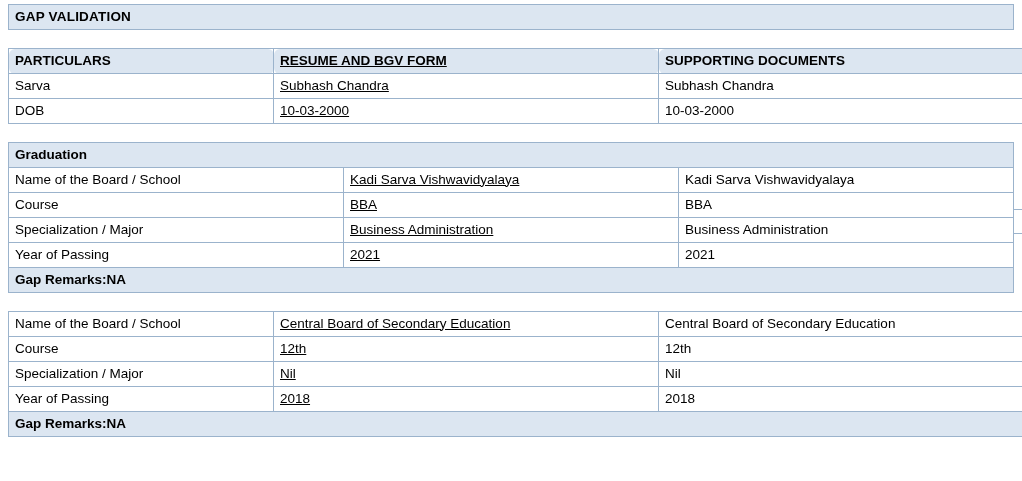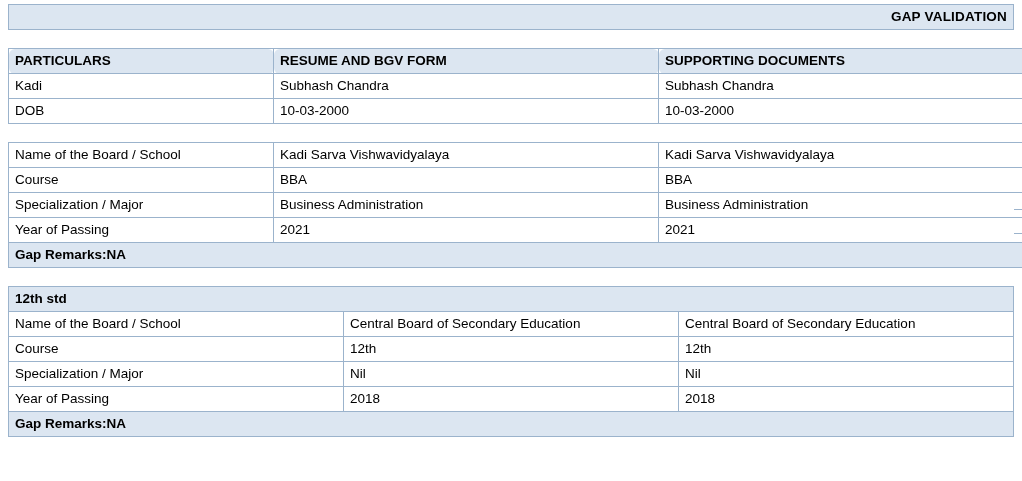--- a/index.html
+++ b/index.html
@@ -34,21 +34,21 @@
     line-height: 1.25;
     height: 18px;
     overflow: hidden;
     white-space: nowrap;
   }
   .title-table {
     margin-top: 4px;
   }
   .title-cell {
     background: #dce6f1;
-    text-align: right;
+    text-align: left;
     font-weight: bold;
     letter-spacing: 0.2px;
     height: 22px;
   }
   .spacer {
     height: 18px;
   }
   .hdr td {
     background: #dce6f1;
     font-weight: bold;
@@ -57,21 +57,21 @@
   .section-head td {
     background: #dce6f1;
     font-weight: bold;
   }
   .remarks td {
     background: #dce6f1;
     font-weight: bold;
     margin-left: 36px;
   }
   .col-a { width: 252px; }
-  .col-b { width: 372px; }
+  .col-b { width: 372px; text-decoration: underline; }
   .col-c { width: 380px; }
   .right-nub {
     position: absolute;
     right: 0;
     width: 8px;
     height: 1px;
     background: #9bb3cc;
   }
 </style>
 </head>
@@ -90,36 +90,39 @@
   <div class="spacer"></div>
 
   <table class="grid">
     <tbody>
         <tr class="hdr">
       <td class="col-a">PARTICULARS</td>
       <td class="col-b">RESUME AND BGV FORM</td>
       <td class="col-c">SUPPORTING DOCUMENTS</td>
     </tr>
     <tr>
-      <td class="col-a">Kadi</td>
+      <td class="col-a">Sarva</td>
       <td class="col-b">Subhash Chandra</td>
       <td class="col-c">Subhash Chandra</td>
     </tr>
     <tr>
       <td class="col-a">DOB</td>
       <td class="col-b">10-03-2000</td>
       <td class="col-c">10-03-2000</td>
     </tr>
   </tbody>
     </table>
 
   <div class="spacer"></div>
 
   <table class="grid">
     <tbody>
+        <tr class="section-head">
+      <td colspan="3">Graduation</td>
+    </tr>
     <tr>
       <td class="col-a">Name of the Board / School</td>
       <td class="col-b">Kadi Sarva Vishwavidyalaya</td>
       <td class="col-c">Kadi Sarva Vishwavidyalaya</td>
     </tr>
     <tr>
       <td class="col-a">Course</td>
       <td class="col-b">BBA</td>
       <td class="col-c">BBA</td>
     </tr>
@@ -136,23 +139,20 @@
     <tr class="remarks">
       <td colspan="3">Gap Remarks:NA</td>
     </tr>
   </tbody>
     </table>
 
   <div class="spacer"></div>
 
   <table class="grid">
     <tbody>
-        <tr class="section-head">
-      <td colspan="3">12th std</td>
-    </tr>
     <tr>
       <td class="col-a">Name of the Board / School</td>
       <td class="col-b">Central Board of Secondary Education</td>
       <td class="col-c">Central Board of Secondary Education</td>
     </tr>
     <tr>
       <td class="col-a">Course</td>
       <td class="col-b">12th</td>
       <td class="col-c">12th</td>
     </tr>

